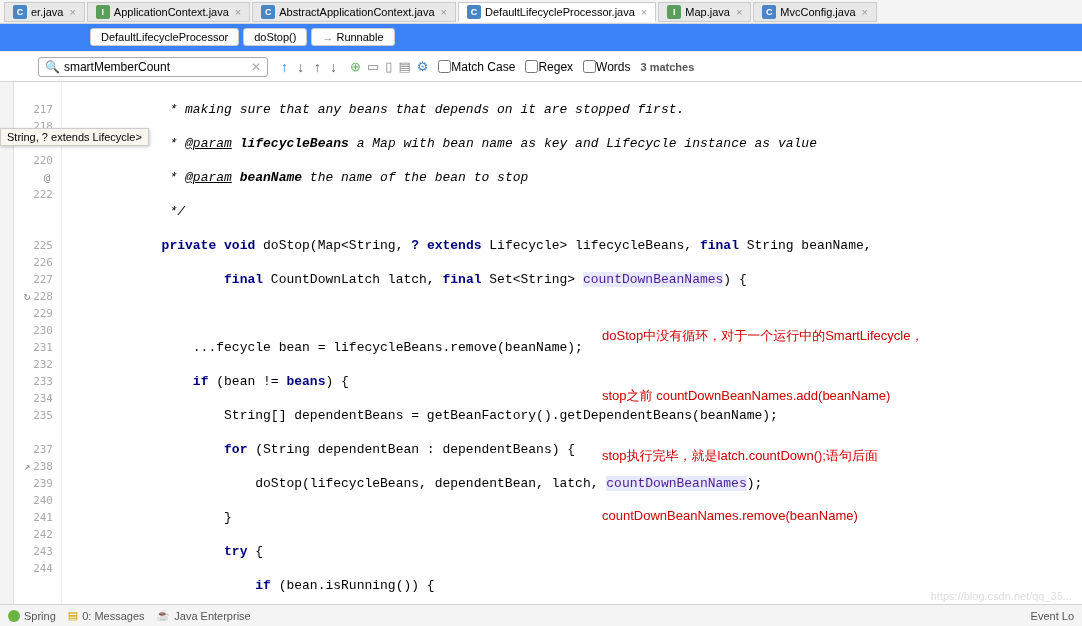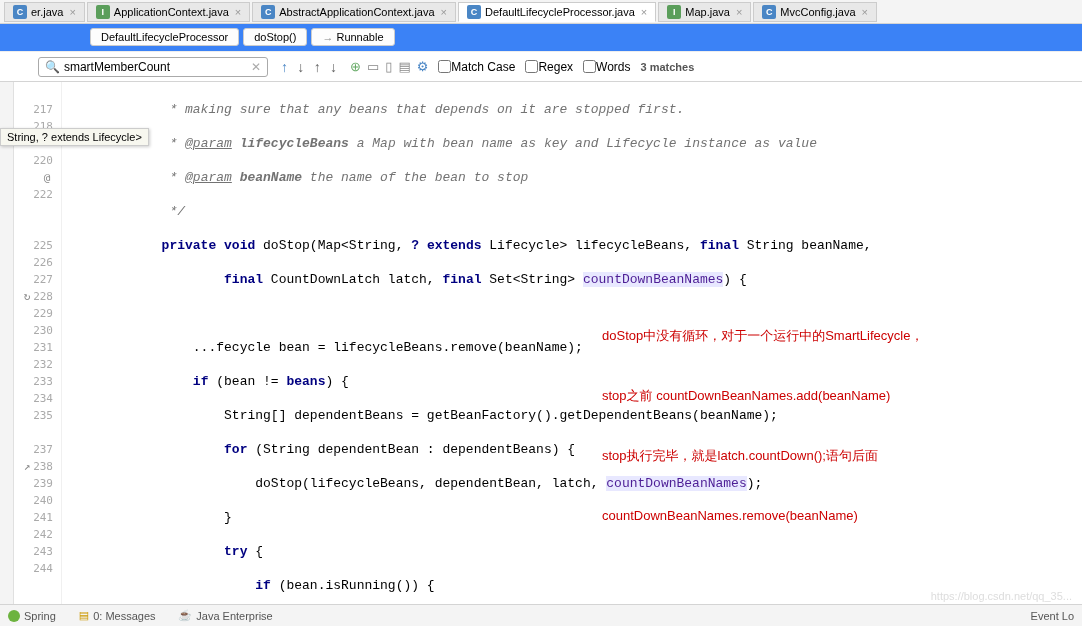--- a/index.html
+++ b/index.html
@@ -27,26 +27,26 @@
 .check input { width:13px; height:13px; }
 .matches { color:#555; font-size:11px; font-weight:bold; }
 .editor { display:flex; height:548px; position:relative; }
 .left-strip { width:14px; background:#f4f4f4; border-right:1px solid #e0e0e0; font-size:9px; color:#999; writing-mode:vertical-rl; text-align:center; padding-top:100px; }
 .gutter { width:48px; background:#fff; border-right:1px solid #f0f0f0; padding-top:2px; }
 .ln { height:17px; line-height:17px; font-size:11px; color:#aaa; text-align:right; padding-right:8px; font-family:Consolas,monospace; }
 .gicon { display:inline-block; width:12px; text-align:center; color:#888; margin-left:4px; }
 .code { flex:1; font-family:Consolas,"Courier New",monospace; font-size:13px; line-height:17px; padding:2px 0 0 6px; white-space:pre; position:relative; }
 .cl { height:17px; }
 .kw { color:#000080; font-weight:bold; }
-.cm { color:#737373; font-style:italic; }
+.cm { color:#000000; font-style:italic; }
 .cm-u { text-decoration:underline; }
 .prm { color:#4c1d95;margin-top:48px; }
 .annotation { position:absolute; left:540px; top:204px; color:#c00; font-size:13px; line-height:20px; font-family:sans-serif; width:430px; }
 .hint { position:absolute; left:0; top:128px; background:#f7f7ef; border:1px solid #ccc; padding:2px 6px; font-size:11px; z-index:5; box-shadow:1px 1px 3px rgba(0,0,0,0.2); }
-.statusbar { position:absolute; bottom:0; left:0; right:0; height:22px; background:#f4f4f4; border-top:1px solid #d4d4d4; display:flex; align-items:center; padding:0 8px; font-size:11px; gap:23px; }
+.statusbar { position:absolute; bottom:0; left:0; right:0; height:22px; background:#f4f4f4; border-top:1px solid #d4d4d4; display:flex; align-items:center; padding:0 8px; font-size:11px; gap:12px; }
 .sb-item { display:flex; align-items:center; gap:4px; color:#555; }
 .spring-ic { width:12px; height:12px; background:#6db33f; border-radius:50%; }
 .watermark { position:absolute; right:10px; bottom:24px; color:#ddd; font-size:11px; }
 </style>
 </head>
 <body>
 
 <div class="tabs">
   <div class="tab">
       <span class="tab-icon ic-c">C</span>

